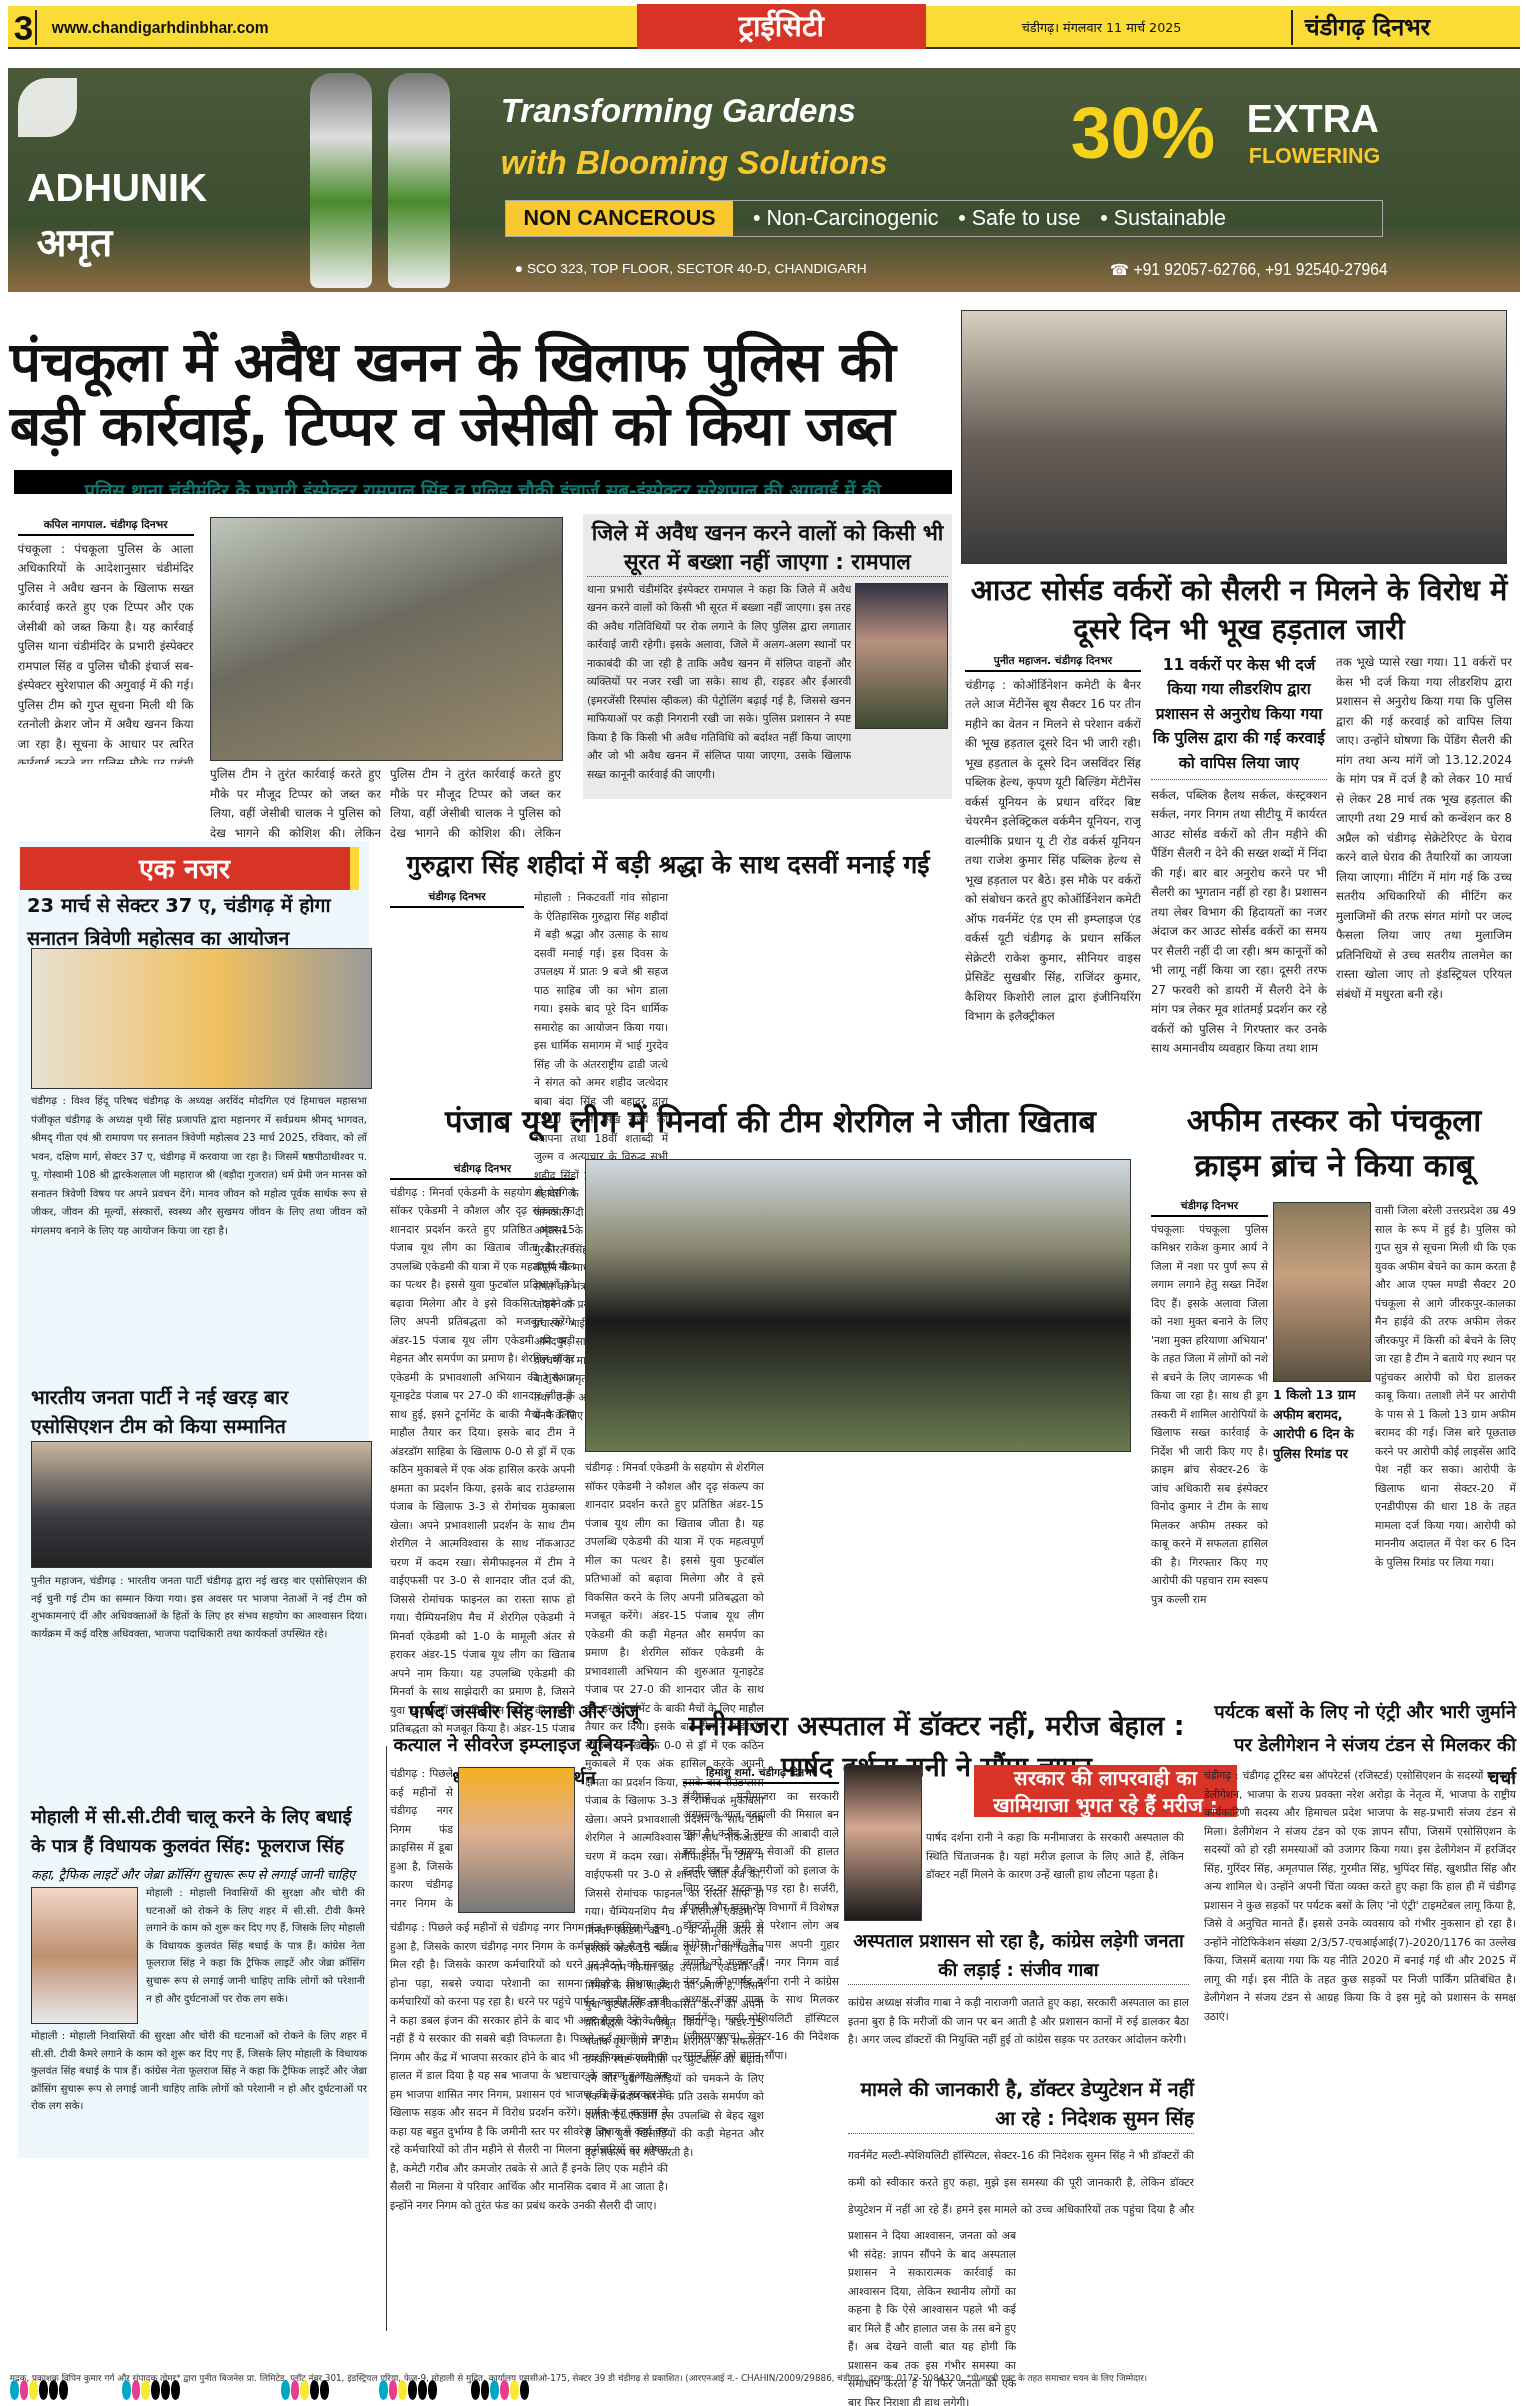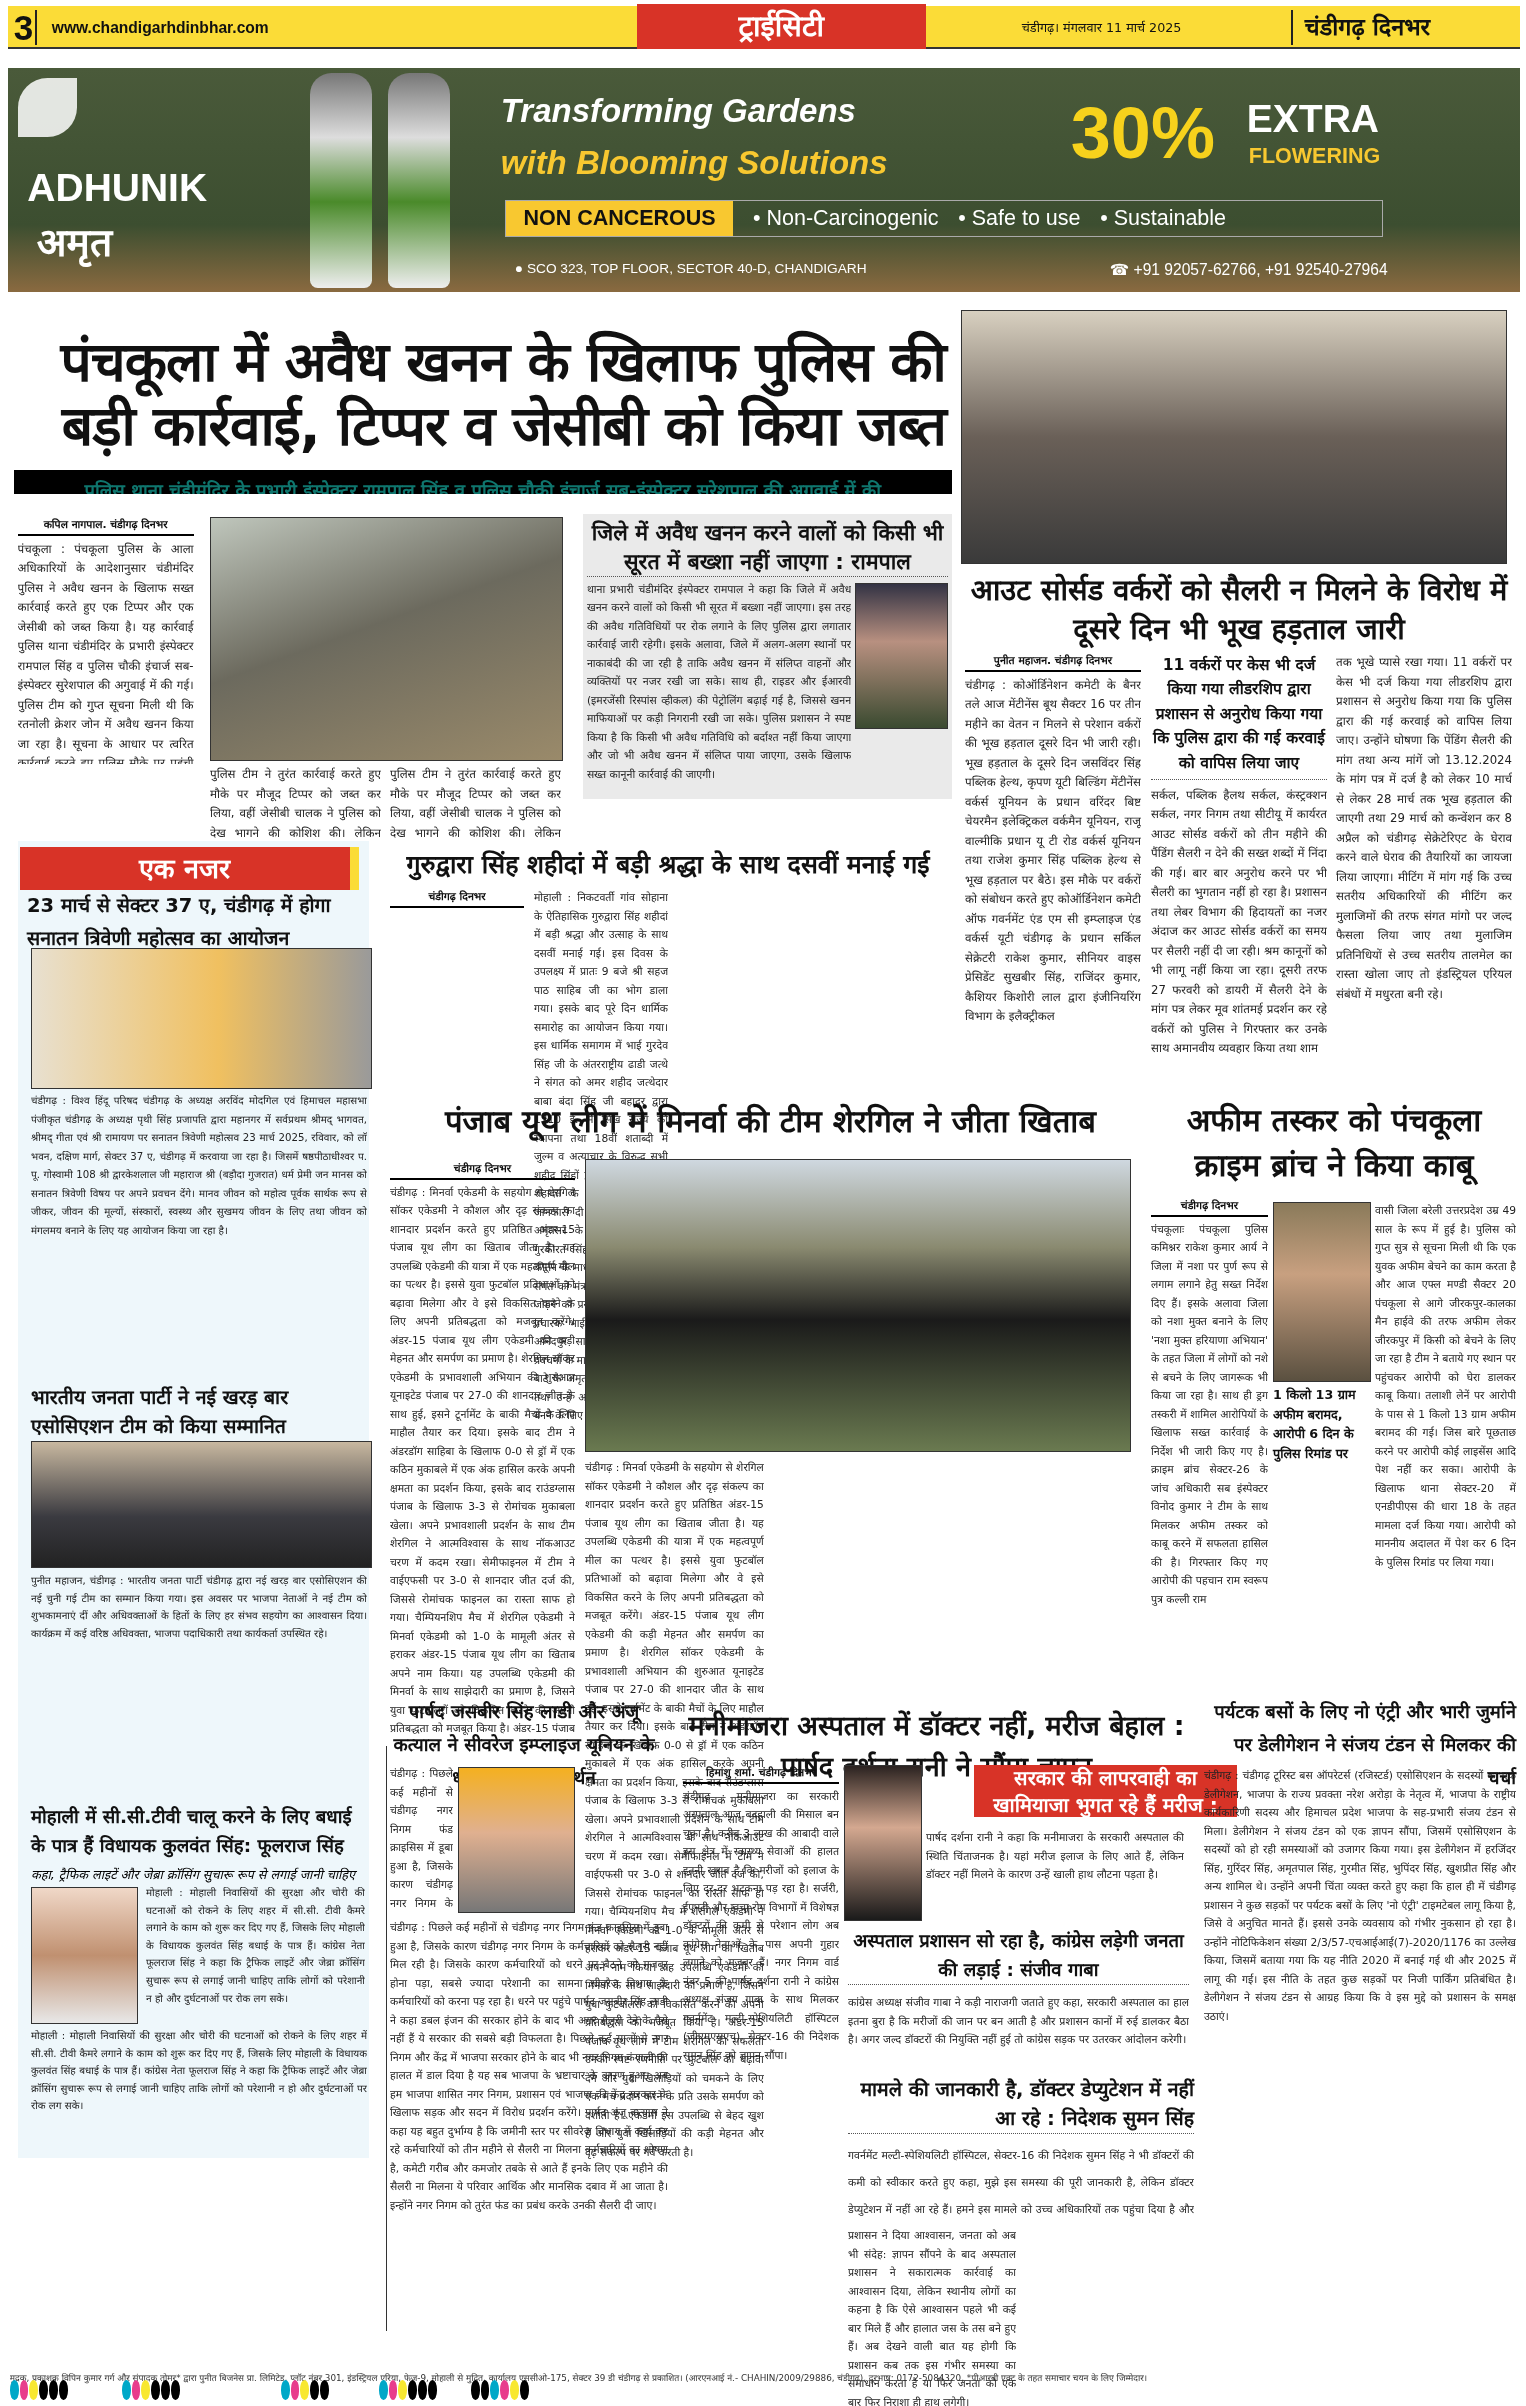--- a/index.html
+++ b/index.html
@@ -19,21 +19,21 @@
   .ad .bottle{width:62px;height:215px;background:linear-gradient(180deg,#777,#ddd 30%,#4a8a2a 60%,#eee);border-radius:21.5px 21.5px 7.8px 7.8px}
   .ad .h1{left:493px;top:24.4px;color:#fff;font:italic bold 33px "Liberation Sans",sans-serif}
   .ad .h2{left:493px;top:76px;color:#f8c830;font:italic bold 33px "Liberation Sans",sans-serif}
   .ad .pct{left:1063px;top:24.4px;color:#f7d21c;font:bold 72px "Liberation Sans",sans-serif}
   .ad .extra{left:1239px;top:29px;color:#fff;font:bold 39px "Liberation Sans",sans-serif}
   .ad .flow{left:1241px;top:76px;color:#f8c830;font:bold 21.5px "Liberation Sans",sans-serif}
   .ad .pill{left:497px;top:132px;width:878px;height:37px;border:1px solid #aaa;color:#fff;font:21.5px "Liberation Sans",sans-serif;line-height:35px}
   .ad .pill b{display:inline-block;background:#f8c830;color:#111;padding:0 17.6px;height:35px}
   .ad .addr{left:507px;top:193px;color:#fff;font:13.7px "Liberation Sans",sans-serif}
   .ad .phone{left:1102px;top:193px;color:#fff;font:15.6px "Liberation Sans",sans-serif}
-  .h-main{left:9.8px;top:330px;width:936px;font:bold 55px "DejaVu Sans",sans-serif;line-height:64px;text-align:right;letter-spacing:-1px}
+  .h-main{left:9.8px;top:330px;width:936px;font:bold 55px "DejaVu Sans",sans-serif;line-height:64px;text-align:left;letter-spacing:-1px}
   .strap{left:13.7px;top:470px;width:938px;height:24px;background:#000;color:#0f766e;font:bold 18.5px "DejaVu Sans",sans-serif;line-height:41px;text-align:center;overflow:hidden;white-space:nowrap}
   .photo{background:linear-gradient(135deg,#7a7a70,#b0aca0 50%,#5c5a54);border:1px solid #333}
   .txt{font:11.7px "DejaVu Sans",sans-serif;line-height:19.5px;color:#222;text-align:justify;overflow:hidden}
   .by{font:bold 10.7px "DejaVu Sans",sans-serif;border-bottom:2px solid #000;padding-bottom:2.9px;margin-bottom:3.9px;text-align:center}
   .box{background:#eaeaea}
   .hd{font:bold 23.4px "DejaVu Sans",sans-serif;line-height:31px;text-align:center}
   .hd2{font:bold 31px "DejaVu Sans",sans-serif;line-height:43px;text-align:center}
   .dot{border-bottom:1px dotted #555}
   .eknazar{left:19.5px;top:847px;width:339px;height:43px;background:#d83327;color:#fff;font:bold 27px "DejaVu Sans",sans-serif;text-align:center;line-height:43px;border-right:9.8px solid #fbdc37}
   .leftcol{background:#eef7fb}

